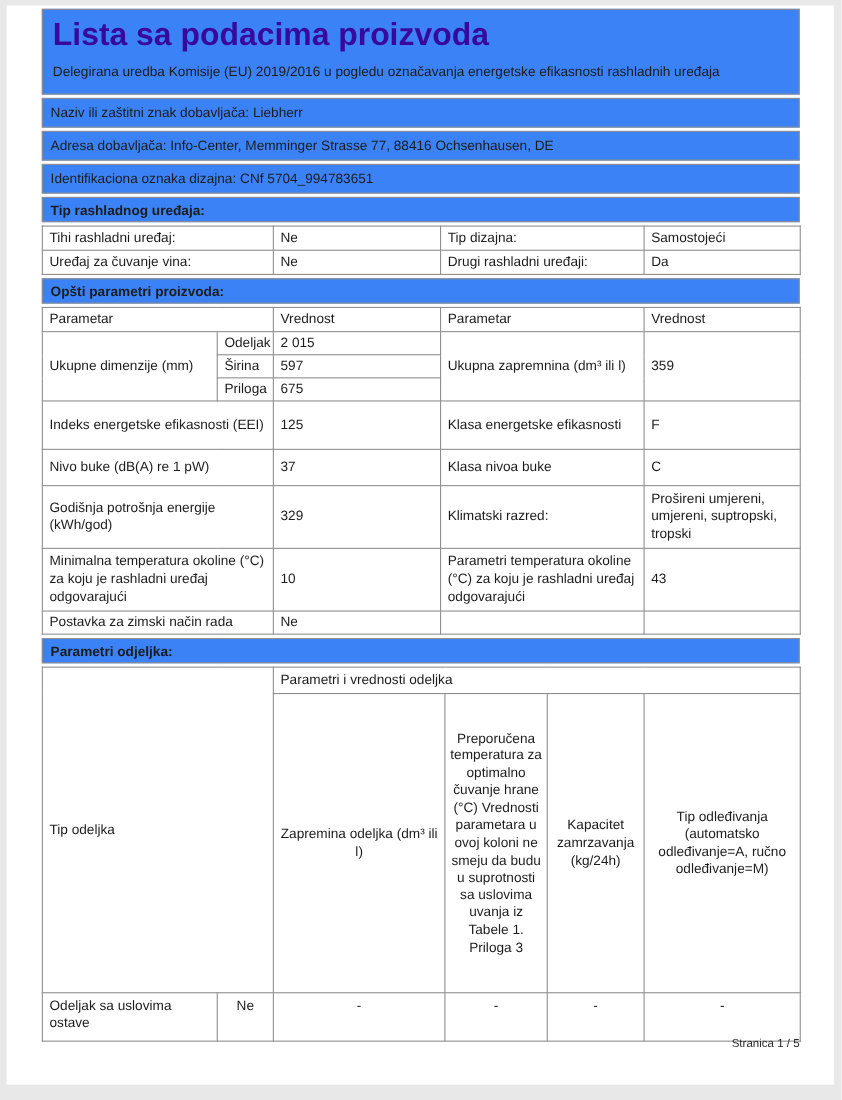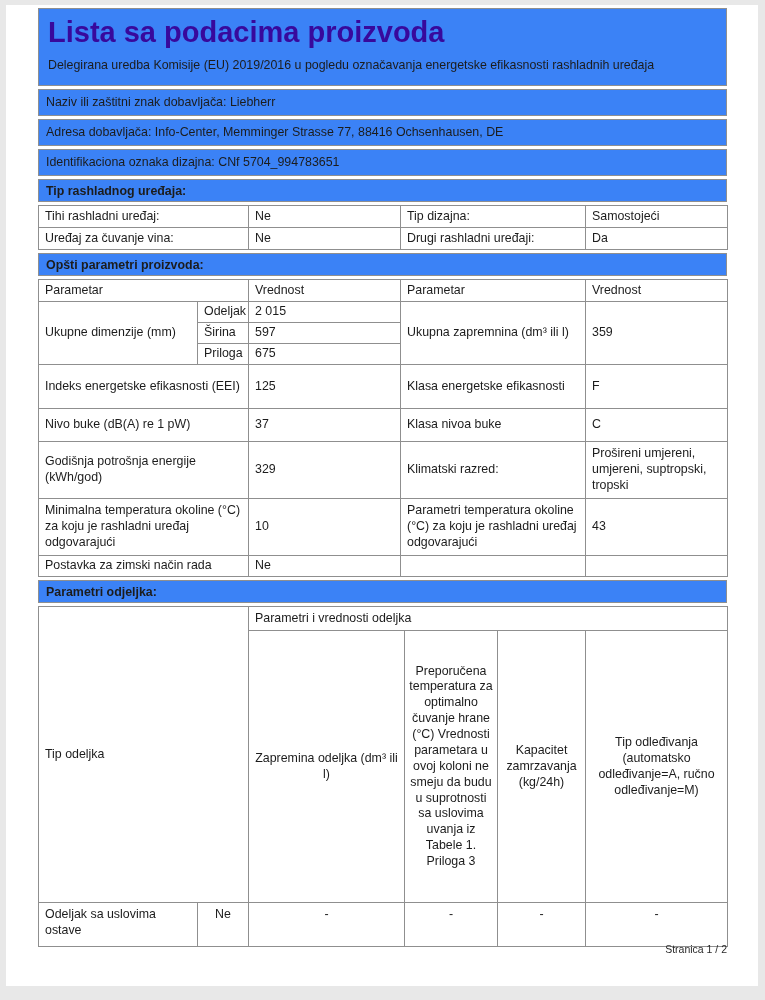--- a/index.html
+++ b/index.html
@@ -214,14 +214,14 @@
         <td class="ctr">-</td>
         <td class="ctr">-</td>
         <td class="ctr">-</td>
         <td class="ctr">-</td>
       </tr>
     </tbody>
       </table>
 
   </div>
 
-  <div class="footer">Stranica 1 / 2</div>
+  <div class="footer">Stranica 1 / 5</div>
 </div>
 
 </body></html>

